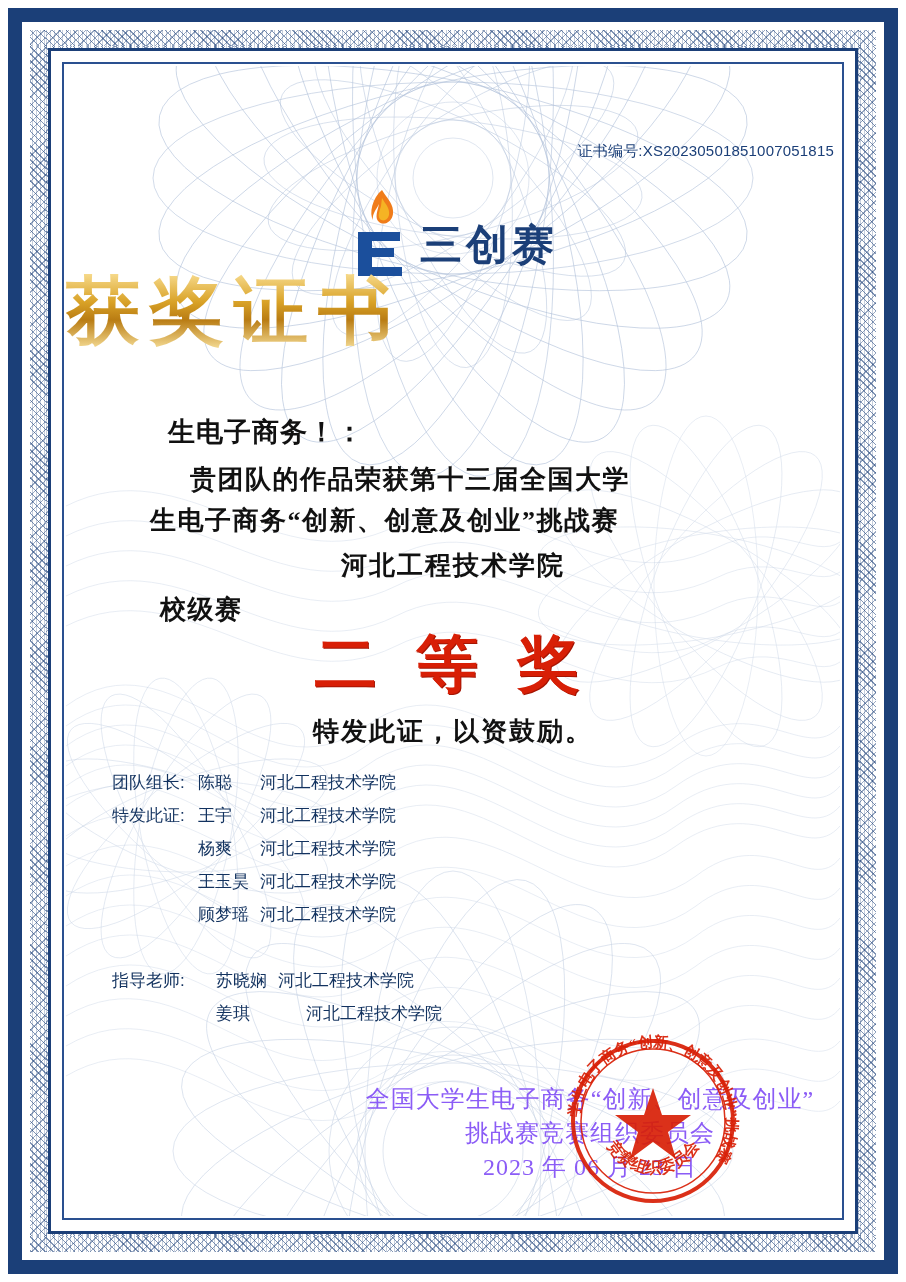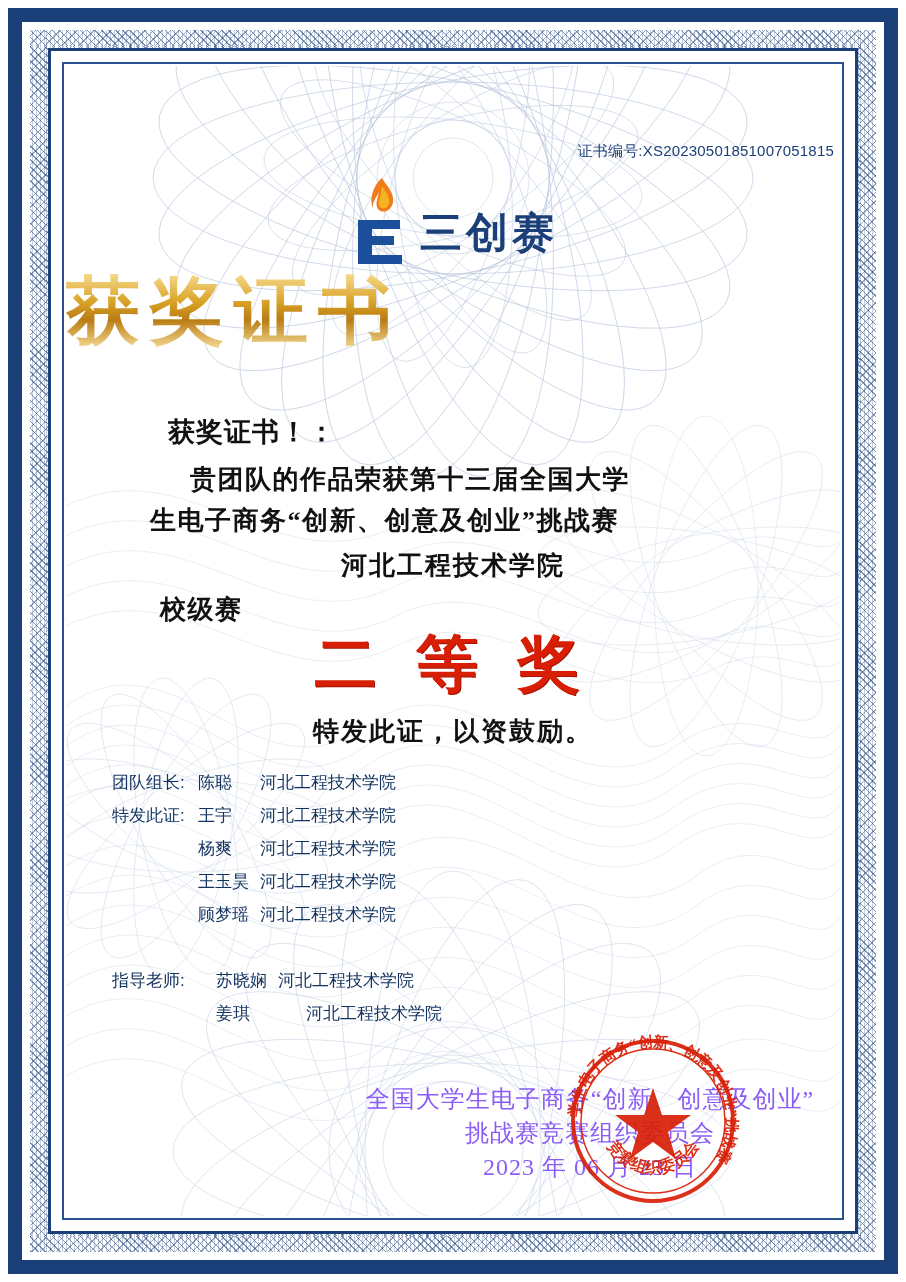--- a/index.html
+++ b/index.html
@@ -83,21 +83,21 @@
     font-size: 15px;
     color: #1b3f78;
     letter-spacing: .2px;
     white-space: nowrap;
   }
 
   
   .logo-row {
     position: absolute;
     left: 0; right: 0;
-    top: 110px;
+    top: 122px;
     display: flex;
     justify-content: center;
     align-items: flex-end;
     gap: 6px;
   }
   .logo-mark { position: relative; width: 66px; height: 92px; }
   .logo-text {
     font-family: "Liberation Serif", serif;
     font-weight: bold;
     font-size: 42px;
@@ -377,21 +377,21 @@
           <rect x="24" y="44" width="28" height="9" fill="#1b4f9c"></rect>
           <rect x="24" y="60" width="22" height="9" fill="#1b4f9c"></rect>
           <rect x="24" y="79" width="30" height="9" fill="#1b4f9c"></rect>
         </svg>
       </div>
       <div class="logo-text">三创赛</div>
     </div>
 
     <div class="title-cn">获奖证书</div>
 
-    <div class="salutation">获奖证书！：</div>
+    <div class="salutation">生电子商务！：</div>
 
     <div class="body-line body-2">生电子商务“创新、创意及创业”挑战赛</div>
     <div class="body-line body-1">贵团队的作品荣获第十三届全国大学</div>
     <div class="body-line body-3">河北工程技术学院</div>
     <div class="body-line body-4">校级赛</div>
 
     <div class="prize">二 等 奖</div>
     <div class="closing">特发此证，以资鼓励。</div>
 
     <div class="members">

